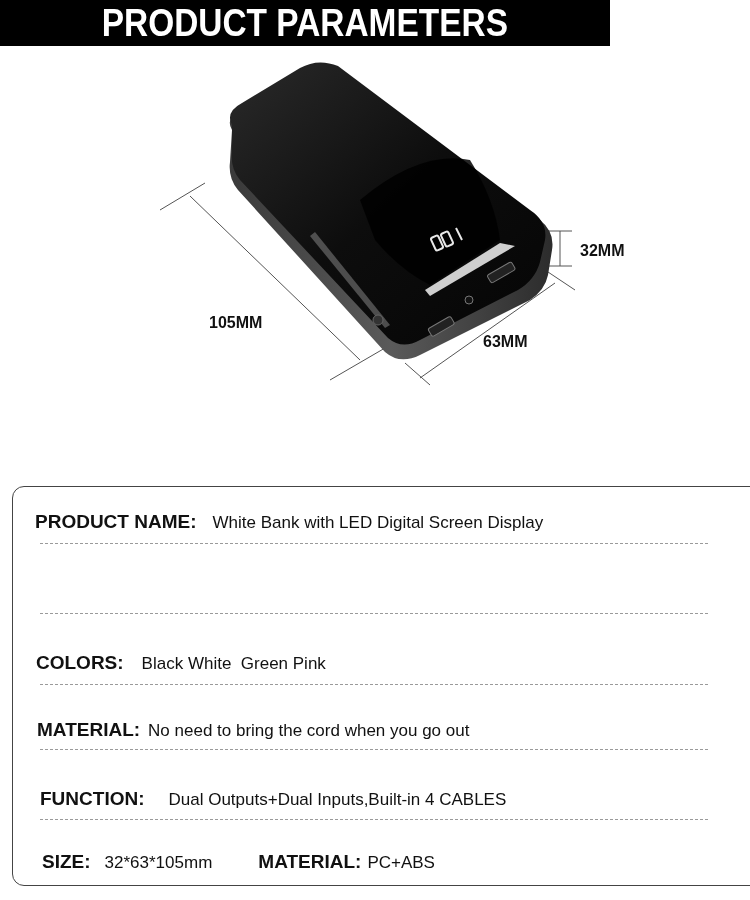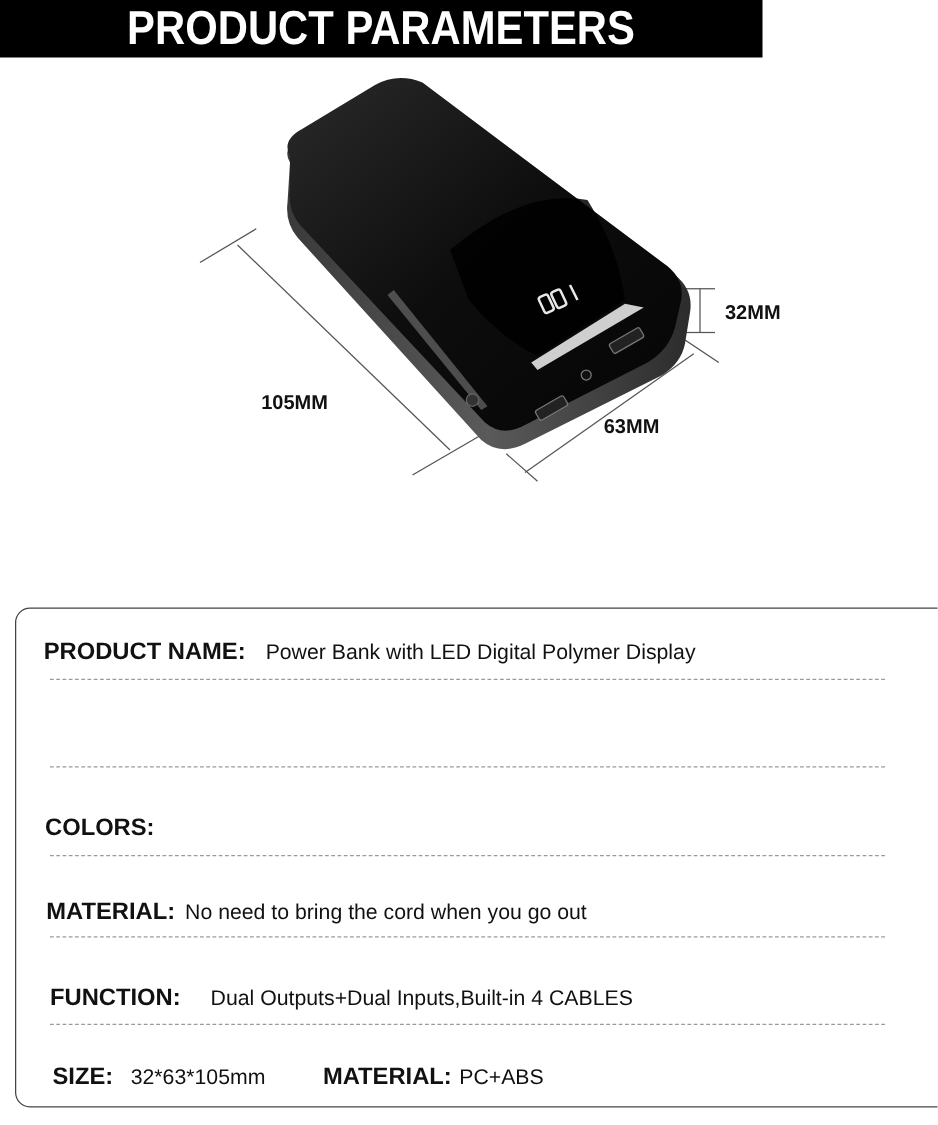--- a/index.html
+++ b/index.html
@@ -96,30 +96,31 @@
   </svg>
   <span class="dim-label" style="left:209px; top:236px;margin-top:32px;">105MM</span>
   <span class="dim-label" style="left:483px; top:287px;">63MM</span>
   <span class="dim-label" style="left:580px; top:196px;">32MM</span>
 </div>
 
 <div class="spec-box">
   <div class="spec-row" style="top:24px;">
     <div class="spec-line" style="padding-left:22px;">
       <span class="spec-label" style="margin-right:16px;">PRODUCT NAME:</span>
-      <span class="spec-value">Power Bank with LED Digital Polymer Display</span>
+      <span class="spec-value">White Bank with LED Digital Screen Display</span>
     </div>
   </div>
   <div class="dash" style="top:56px;"></div>
 
   <div class="dash" style="top:126px;"></div>
 
   <div class="spec-row" style="top:165px;">
     <div class="spec-line" style="padding-left:23px;">
       <span class="spec-label" style="margin-right:18px;">COLORS:</span>
+      <span class="spec-value" style="white-space:pre;">Black White  Green Pink</span>
     </div>
   </div>
   <div class="dash" style="top:197px;"></div>
 
   <div class="spec-row" style="top:232px;">
     <div class="spec-line" style="padding-left:24px;">
       <span class="spec-label" style="margin-right:8px;">MATERIAL:</span>
       <span class="spec-value">No need to bring the cord when you go out</span>
     </div>
   </div>

